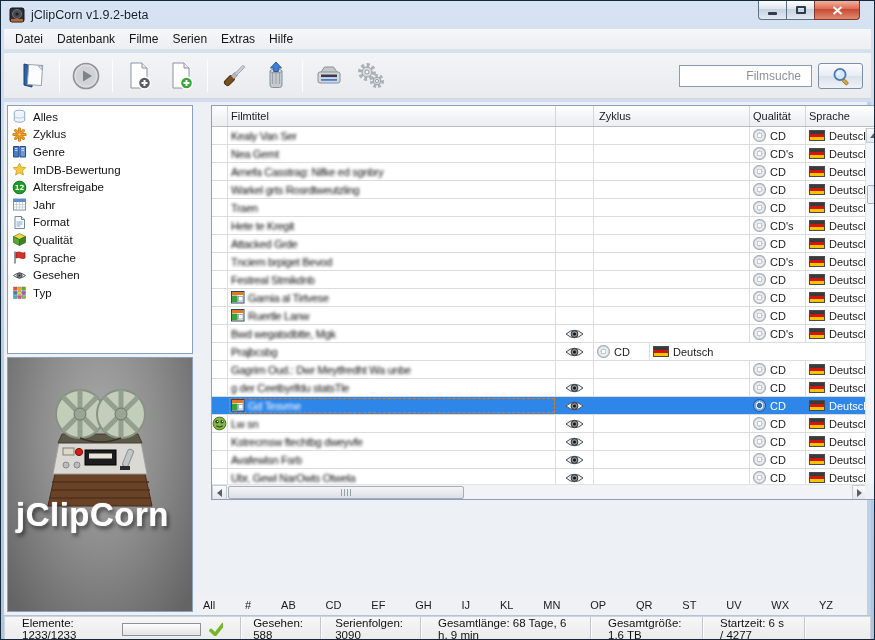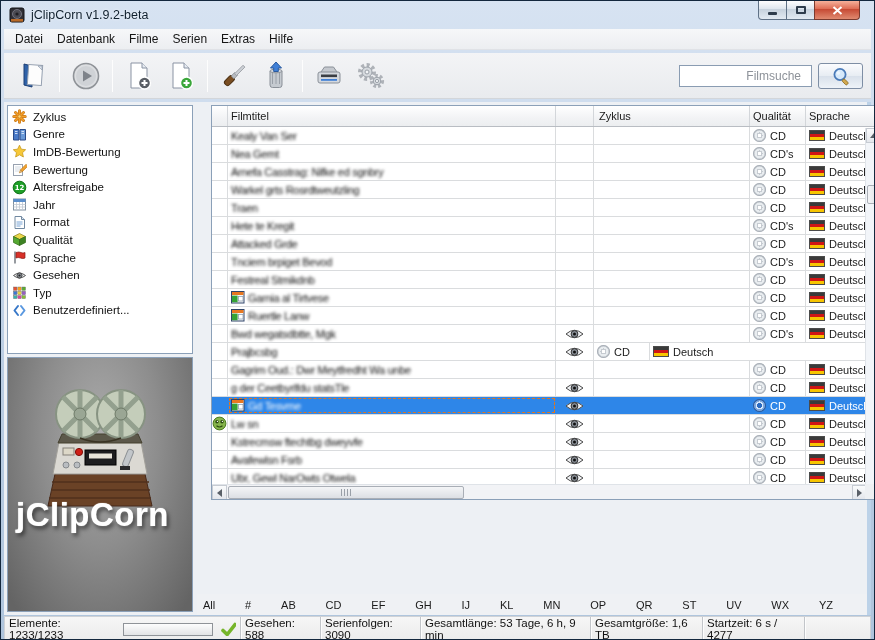--- a/index.html
+++ b/index.html
@@ -85,21 +85,21 @@
   .vthumb{position:absolute;left:1px;top:57px;width:13px;height:19px;border:1px solid #a9aeb6;border-radius:2px;background:linear-gradient(90deg,#f4f5f7,#dcdfe4);}
   .hscroll{position:absolute;left:0;bottom:0;height:15px;width:655px;background:#f2f3f6;border-top:1px solid #dfe3e8;}
   .hthumb{position:absolute;left:16px;top:1px;width:236px;height:13px;border:1px solid #a9aeb6;border-radius:2px;background:linear-gradient(#f4f5f7,#dcdfe4);display:flex;align-items:center;justify-content:center;}
   .grip{width:11px;height:7px;background:repeating-linear-gradient(90deg,#9aa0a8 0 1px,transparent 1px 3px);}
   .corner{position:absolute;right:0;bottom:0;width:15px;height:15px;background:#eef0f3;}
   
   .alphabar{position:absolute;left:193px;top:492px;width:670px;height:21px;display:flex;align-items:center;justify-content:space-between;padding:0 34px 0 6px;background:#eff1f4;}
   .alpha{font-size:11px;color:#1a1a1a;cursor:pointer;}
   
   .statusbar{height:26px;margin:1px 3px 0 3px;background:linear-gradient(#f6f6f6,#ebebeb);border:1px solid #cfd2d6;display:flex;align-items:center;font-size:11.5px;color:#111;}
-  .seg{height:100%;display:flex;align-items:center;border-right:1px solid #c2c5c9;box-shadow:1px 0 0 #fdfdfd;padding:0 4px;}
+  .seg{height:100%;display:flex;align-items:center;border-right:1px solid #c2c5c9;box-shadow:1px 0 0 #fdfdfd;padding:0 17px;}
   .seg.center{justify-content:flex-end;}
   .progress{width:93px;height:13px;border:1px solid #8f9398;background:linear-gradient(#fdfdfd,#e2e3e5);margin:0 8px;}
 </style>
 </head>
 <body>
 
 <div class="window">
 
   <div class="titlebar">
     <svg class="app-icon" width="16" height="16">
@@ -221,20 +221,28 @@
       </button>
     </div>
   </div>
 
   <div class="content">
     <div class="glass-strip"></div>
 
     <div class="panel filters">
       <div class="fitem">
         <svg width="15" height="15">
+            <ellipse cx="7.5" cy="3.2" rx="5.2" ry="2" fill="#f8fbff" stroke="#90a8c0"></ellipse>
+            <path d="M2.3 3.2 v8 c0 1.1 2.3 2 5.2 2 s5.2 -.9 5.2 -2 v-8" fill="#eef4fb" stroke="#90a8c0"></path>
+            <path d="M2.3 7 c0 1.1 2.3 2 5.2 2 s5.2 -.9 5.2 -2" fill="none" stroke="#b8c8da"></path>
+          </svg>
+        <span>Alles</span>
+      </div>
+      <div class="fitem">
+        <svg width="15" height="15">
             <g stroke="#c87818" stroke-width="3" stroke-linecap="round">
               <path d="M7.5 1.8v11.4M1.8 7.5h11.4M3.5 3.5l8 8M11.5 3.5l-8 8"></path>
             </g>
             <g stroke="#f5a028" stroke-width="1.6" stroke-linecap="round">
               <path d="M7.5 1.8v11.4M1.8 7.5h11.4M3.5 3.5l8 8M11.5 3.5l-8 8"></path>
             </g>
             <circle cx="7.5" cy="7.5" r="1.7" fill="#fcd878" stroke="#c87818" stroke-width=".8"></circle>
           </svg>
         <span>Zyklus</span>
       </div>
@@ -244,31 +252,20 @@
             <path d="M8 2.5 h5.5 v10.5 H8 z" fill="#6a9ad8" stroke="#2a4a88"></path>
             <path d="M3 4.5 h2.5 M3 6.5 h2.5 M9.5 4.5 h2.5 M9.5 6.5 h2.5" stroke="#dce8f8" stroke-width=".9"></path>
           </svg>
         <span>Genre</span>
       </div>
       <div class="fitem">
         <svg width="15" height="15">
             <path d="M7.5 1.2 l1.9 4 4.3.5 -3.2 3 .9 4.3 -3.9 -2.2 -3.9 2.2 .9 -4.3 -3.2 -3 4.3 -.5 z" fill="#f7c838" stroke="#c89a1e" stroke-width=".8"></path>
           </svg>
         <span>ImDB-Bewertung</span>
-      </div>
-      <div class="fitem">
-        <svg width="15" height="15">
-            <rect x="1.5" y="2.5" width="9" height="11" fill="#fff" stroke="#98a2b0"></rect>
-            <path d="M3 5h6M3 7h6M3 9h4" stroke="#c8d0da" stroke-width=".8"></path>
-            <g transform="rotate(45 11 7)">
-              <rect x="9.8" y="1.5" width="2.6" height="8" fill="#f0a030" stroke="#b87818" stroke-width=".6"></rect>
-              <path d="M9.8 9.5 l1.3 2.8 1.3 -2.8 z" fill="#e8c89a" stroke="#b87818" stroke-width=".6"></path>
-            </g>
-          </svg>
-        <span>Bewertung</span>
       </div>
       <div class="fitem">
         <svg width="15" height="15">
             <circle cx="7.5" cy="7.5" r="6.3" fill="#1ea028" stroke="#0c6e14"></circle>
             <text x="7.5" y="10.2" font-size="7" font-weight="bold" fill="#fff" text-anchor="middle" font-family="DejaVu Sans,sans-serif">12</text>
           </svg>
         <span>Altersfreigabe</span>
       </div>
       <div class="fitem">
         <svg width="15" height="15">
@@ -317,27 +314,20 @@
               <rect x="10.1" y="2" width="3.4" height="3.4" fill="#58b030"></rect>
               <rect x="1.5" y="6.3" width="3.4" height="3.4" fill="#3878d8"></rect>
               <rect x="5.8" y="6.3" width="3.4" height="3.4" fill="#e8d040"></rect>
               <rect x="10.1" y="6.3" width="3.4" height="3.4" fill="#9858c8"></rect>
               <rect x="1.5" y="10.6" width="3.4" height="3" fill="#30b8b0"></rect>
               <rect x="5.8" y="10.6" width="3.4" height="3" fill="#d84898"></rect>
               <rect x="10.1" y="10.6" width="3.4" height="3" fill="#88c030"></rect>
             </g>
           </svg>
         <span>Typ</span>
-      </div>
-      <div class="fitem">
-        <svg width="15" height="15">
-            <path d="M6 3 L2.5 7.5 L6 12" fill="none" stroke="#3878c8" stroke-width="2" stroke-linecap="round" stroke-linejoin="round"></path>
-            <path d="M9 3 L12.5 7.5 L9 12" fill="none" stroke="#5a98e0" stroke-width="2" stroke-linecap="round" stroke-linejoin="round"></path>
-          </svg>
-        <span>Benutzerdefiniert...</span>
       </div>
     </div>
 
     <div class="panel logopanel">
       <svg class="logo-art" width="150" height="150">
         <path d="M30 108 L120 108 L127 140 L23 140 Z" fill="#6a4226" stroke="#47291a"></path>
         <path d="M27 116 h97 M26 124 h99 M24 132 h102" stroke="#50301c" stroke-width="1.6"></path>
         <path d="M34 76 L116 76 L122 108 L28 108 Z" fill="#dbd9d3" stroke="#a3a19b"></path>
         <path d="M37 68 h76 l4 9 H33 z" fill="#5c584a" stroke="#44402f"></path>
         <circle cx="55" cy="48" r="24" fill="#c4cdba" stroke="#879382" stroke-width="2"></circle>
@@ -1162,21 +1152,21 @@
           <path d="M2 8.5 l4.2 4 L14 2.5" fill="none" stroke="#76b52a" stroke-width="3.6" stroke-linecap="round" stroke-linejoin="round"></path>
         </svg>
     </div>
     <div class="seg center" style="width:80px;">
         <span>Gesehen: 588</span>
       </div>
     <div class="seg center" style="width:100px;">
         <span>Serienfolgen: 3090</span>
       </div>
     <div class="seg center" style="width:170px;">
-        <span>Gesamtlänge: 53 Tage, 6 h, 9 min</span>
+        <span>Gesamtlänge: 68 Tage, 6 h, 9 min</span>
       </div>
     <div class="seg center" style="width:112px;">
         <span>Gesamtgröße: 1,6 TB</span>
       </div>
     <div class="seg center" style="width:102px;">
         <span>Startzeit: 6 s / 4277</span>
       </div>
   </div>
 
 </div>

